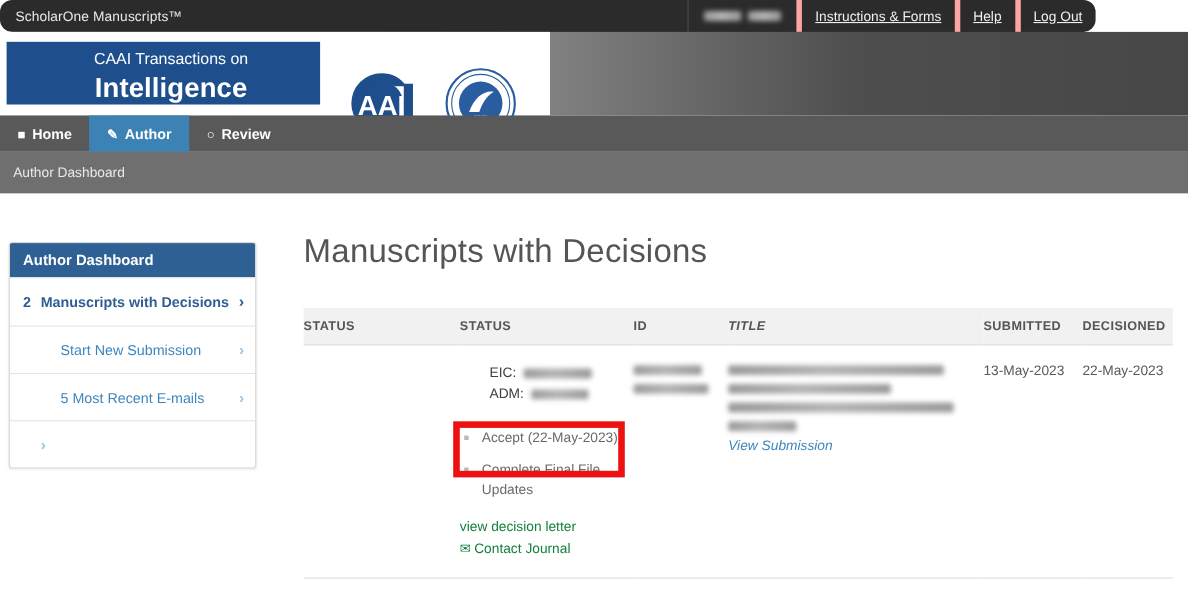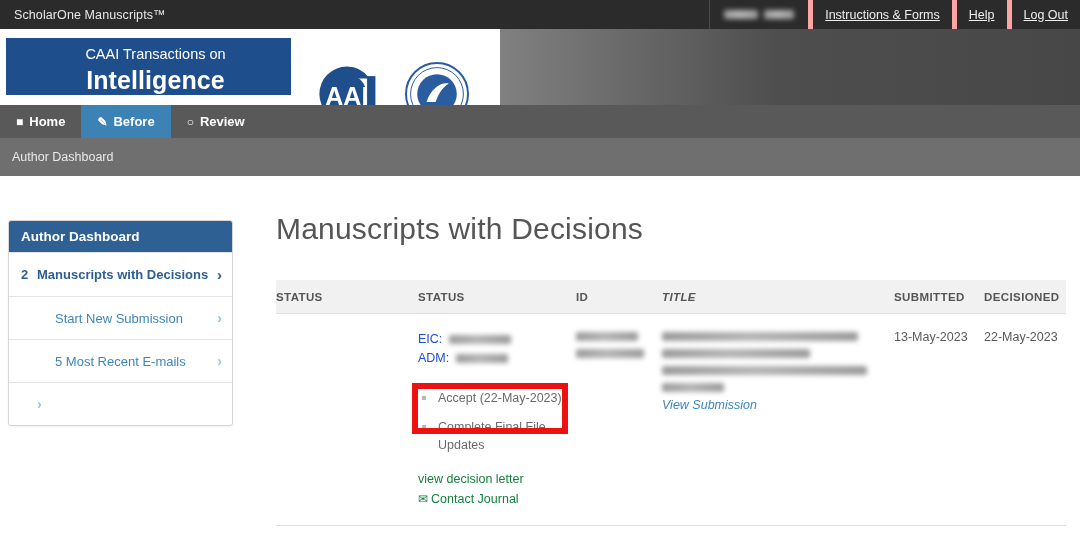--- a/index.html
+++ b/index.html
@@ -5,23 +5,23 @@
   * { box-sizing: border-box; margin: 0; padding: 0; }
   html, body {
     width: 1080px; height: 555px;
     font-family: "Liberation Sans", sans-serif;
     background: #ffffff;
     overflow: hidden;
   }
 
   
   .topbar {
-    position: absolute; left: 0; top: 0; width: 1080px; height: 29px;
+    position: absolute; left: 0; top: 0; width: 996px; height: 29px;
     background: #2b2b2b;
-    display: flex; align-items: stretch;
+    display: flex; align-items: stretch; border-radius: 11px;
   }
   .topbar-brand {
     display: flex; align-items: center;
     padding-left: 14px;
     color: #e8e8e8; font-size: 12.5px; letter-spacing: .1px;
   }
   .topbar-spacer { flex: 1 1 auto; }
   .topbar-links { display: flex; align-items: stretch; }
   .topbar-link {
     display: flex; align-items: center;
@@ -145,21 +145,21 @@
     padding-bottom: 16px;
   }
   .col-action { width: 142px; }
   .col-status { width: 158px; }
   .col-id     { width: 86px; }
   .col-title  { width: 232px; font-style: italic; }
   .col-sub    { width: 90px; }
   .col-dec    { width: 82px; }
 
   .kv { line-height: 1.5; white-space: nowrap; }
-  .kv .k { color: #1d4ed8; }
+  .kv .k { color: #404040; margin-left: 27px; }
 
   .statusList { list-style: none; margin: 22px 0 0 0; }
   .statusList li {
     position: relative;
     padding-left: 20px;
     margin-bottom: 12px;
     line-height: 1.42;
     color: #6a6a6a;
   }
   .statusList li::before {
@@ -225,21 +225,21 @@
   </svg>
 </div>
 
 <div class="tabbar">
   <div class="tab">
     <span class="tab-ico">■</span>
     <span>Home</span>
   </div>
   <div class="tab active">
     <span class="tab-ico">✎</span>
-    <span>Before</span>
+    <span>Author</span>
   </div>
   <div class="tab">
     <span class="tab-ico">○</span>
     <span>Review</span>
   </div>
 </div>
 
 <div class="crumbbar">
   <span>Author Dashboard</span>
 </div>

